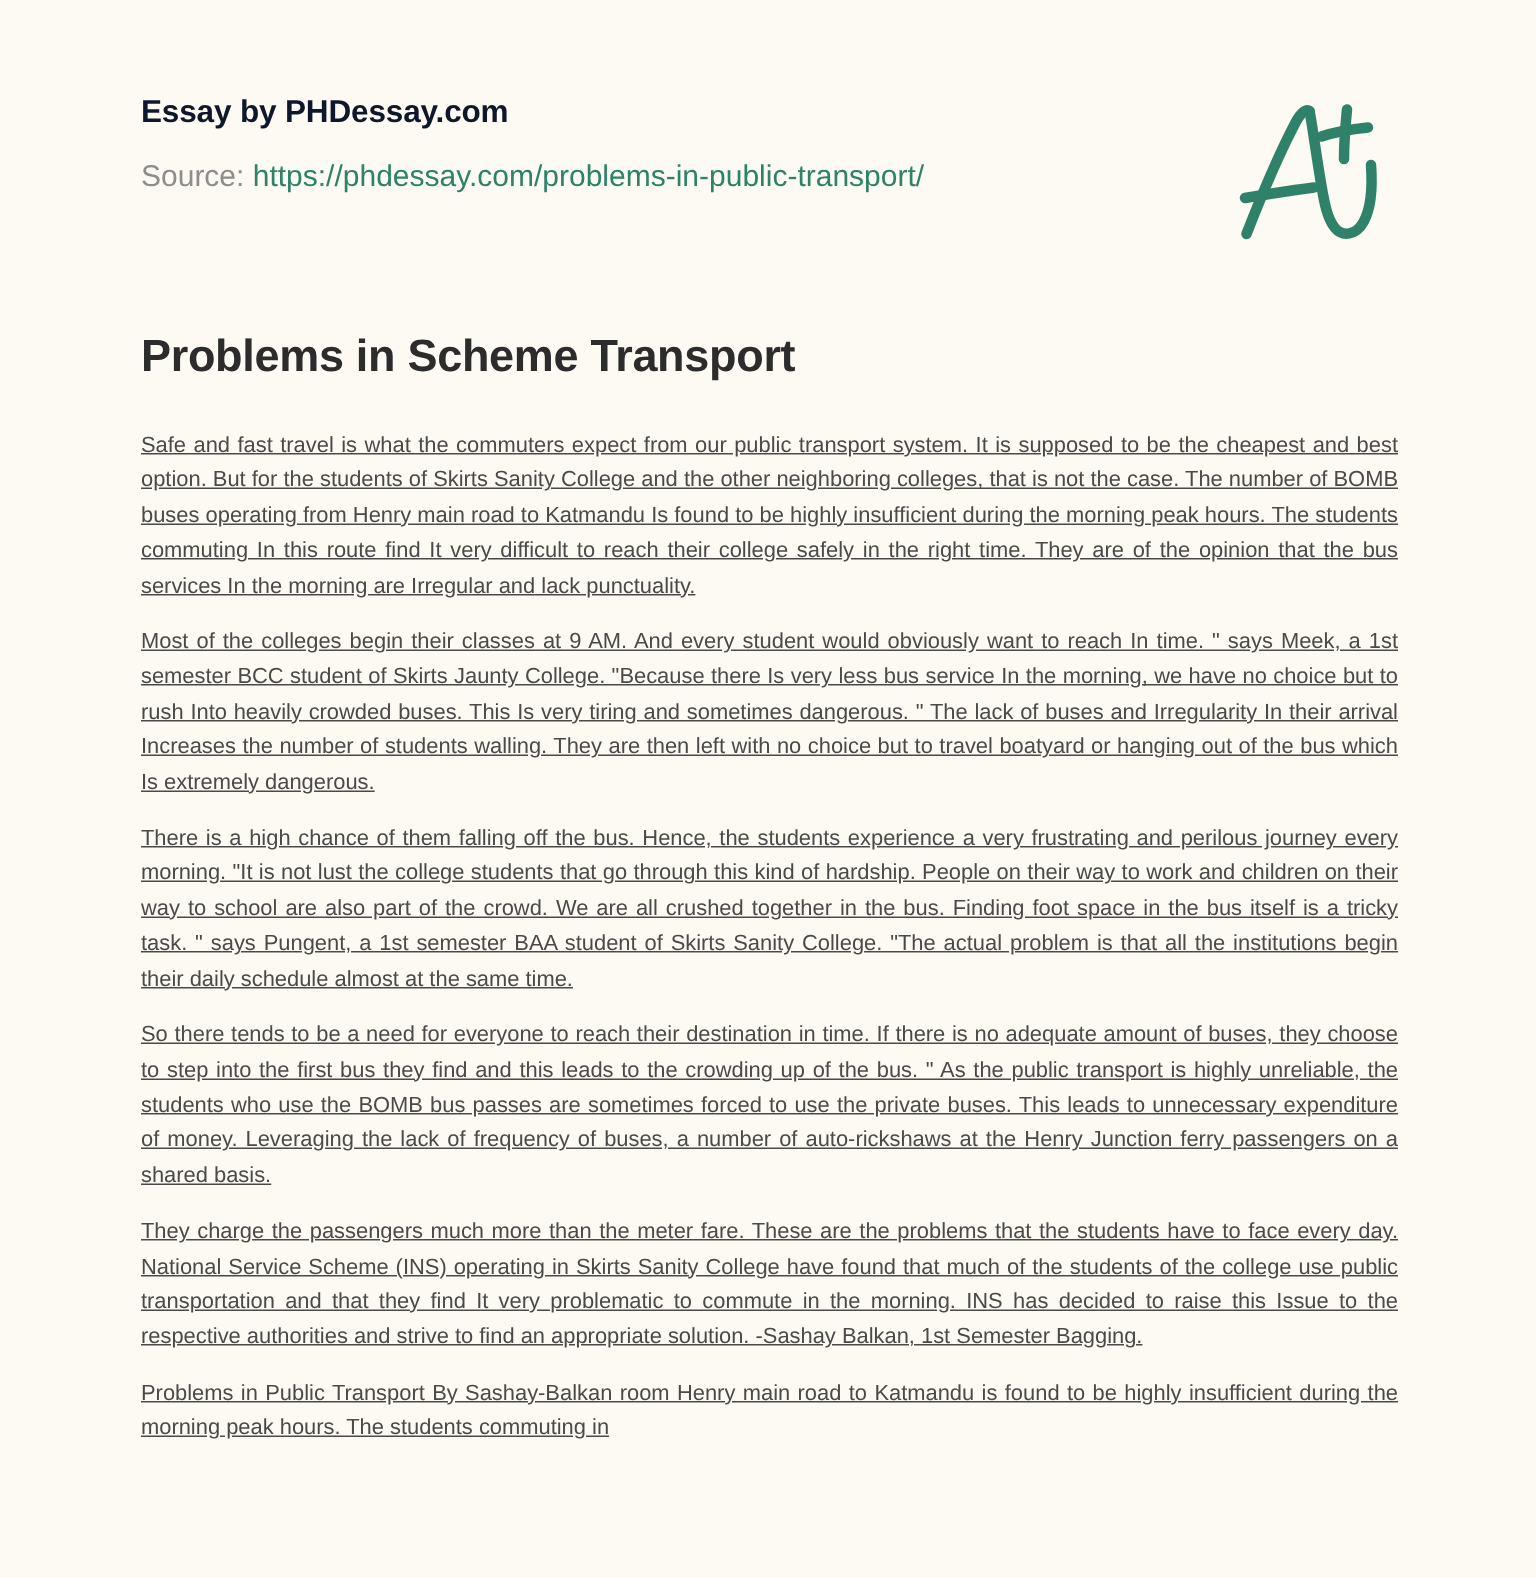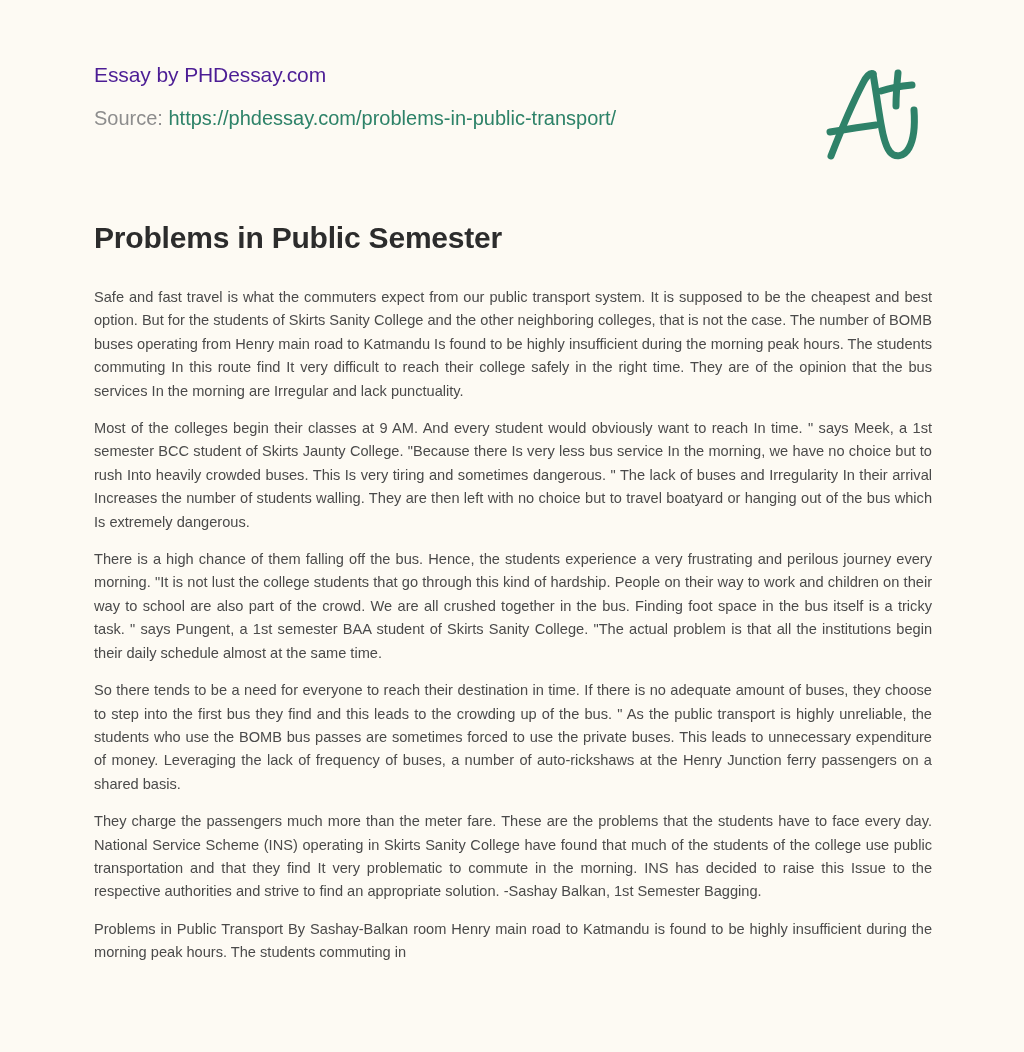--- a/index.html
+++ b/index.html
@@ -26,22 +26,22 @@
 
   
   .header {
     position: absolute;
     left: 94px;
     top: 62px;
     right: 80px;
   }
   .brand-line {
     font-size: 21px;
-    font-weight: normal;
-    color: #4c1d95;
+    font-weight: bold;
+    color: #0f172a;
     letter-spacing: -0.1px;
     line-height: 26px;
     margin: 0;
     white-space: nowrap;
   }
   .source-line {
     margin: 0;
     padding-top: 20px;
     font-size: 20px;
     line-height: 20px;
@@ -87,20 +87,21 @@
     width: 838px;
   }
   .body-copy p {
     margin: 0 0 14px 0;
     font-size: 14.6px;
     line-height: 23.4px;
     color: #4a4a4a;
     text-align: justify;
     text-justify: inter-word;
     hyphens: none;
+    text-decoration: underline;
   }
   .body-copy p:last-child { margin-bottom: 16px; }
 </style>
 </head>
 <body>
 
 <div class="page">
 
   <div class="header">
     <h1 class="brand-line">Essay by PHDessay.com</h1>
@@ -120,21 +121,21 @@
 
         <path d="M12 72 C 24 70, 42 67, 58 65" stroke-width="7"></path>
 
         <path d="M63 31 C 72 28, 84 26, 94 25" stroke-width="7"></path>
 
         <path d="M80 13 C 79 23, 78 36, 78 46" stroke-width="7"></path>
       </g>
     </svg>
   </div>
 
-  <h2 class="doc-title">Problems in Public Semester</h2>
+  <h2 class="doc-title">Problems in Scheme Transport</h2>
 
   <div class="body-copy">
     <p>Safe and fast travel is what the commuters expect from our public transport system. It is supposed to be the cheapest and best option. But for the students of Skirts Sanity College and the other neighboring colleges, that is not the case. The number of BOMB buses operating from Henry main road to Katmandu Is found to be highly insufficient during the morning peak hours. The students commuting In this route find It very difficult to reach their college safely in the right time. They are of the opinion that the bus services In the morning are Irregular and lack punctuality.</p>
     <p>Most of the colleges begin their classes at 9 AM. And every student would obviously want to reach In time. " says Meek, a 1st semester BCC student of Skirts Jaunty College. "Because there Is very less bus service In the morning, we have no choice but to rush Into heavily crowded buses. This Is very tiring and sometimes dangerous. " The lack of buses and Irregularity In their arrival Increases the number of students walling. They are then left with no choice but to travel boatyard or hanging out of the bus which Is extremely dangerous.</p>
     <p>There is a high chance of them falling off the bus. Hence, the students experience a very frustrating and perilous journey every morning. "It is not lust the college students that go through this kind of hardship. People on their way to work and children on their way to school are also part of the crowd. We are all crushed together in the bus. Finding foot space in the bus itself is a tricky task. " says Pungent, a 1st semester BAA student of Skirts Sanity College. "The actual problem is that all the institutions begin their daily schedule almost at the same time.</p>
     <p>So there tends to be a need for everyone to reach their destination in time. If there is no adequate amount of buses, they choose to step into the first bus they find and this leads to the crowding up of the bus. " As the public transport is highly unreliable, the students who use the BOMB bus passes are sometimes forced to use the private buses. This leads to unnecessary expenditure of money. Leveraging the lack of frequency of buses, a number of auto-rickshaws at the Henry Junction ferry passengers on a shared basis.</p>
     <p>They charge the passengers much more than the meter fare. These are the problems that the students have to face every day. National Service Scheme (INS) operating in Skirts Sanity College have found that much of the students of the college use public transportation and that they find It very problematic to commute in the morning. INS has decided to raise this Issue to the respective authorities and strive to find an appropriate solution. -Sashay Balkan, 1st Semester Bagging.</p>
     <p>Problems in Public Transport By Sashay-Balkan room Henry main road to Katmandu is found to be highly insufficient during the morning peak hours. The students commuting in</p>
   </div>
 

